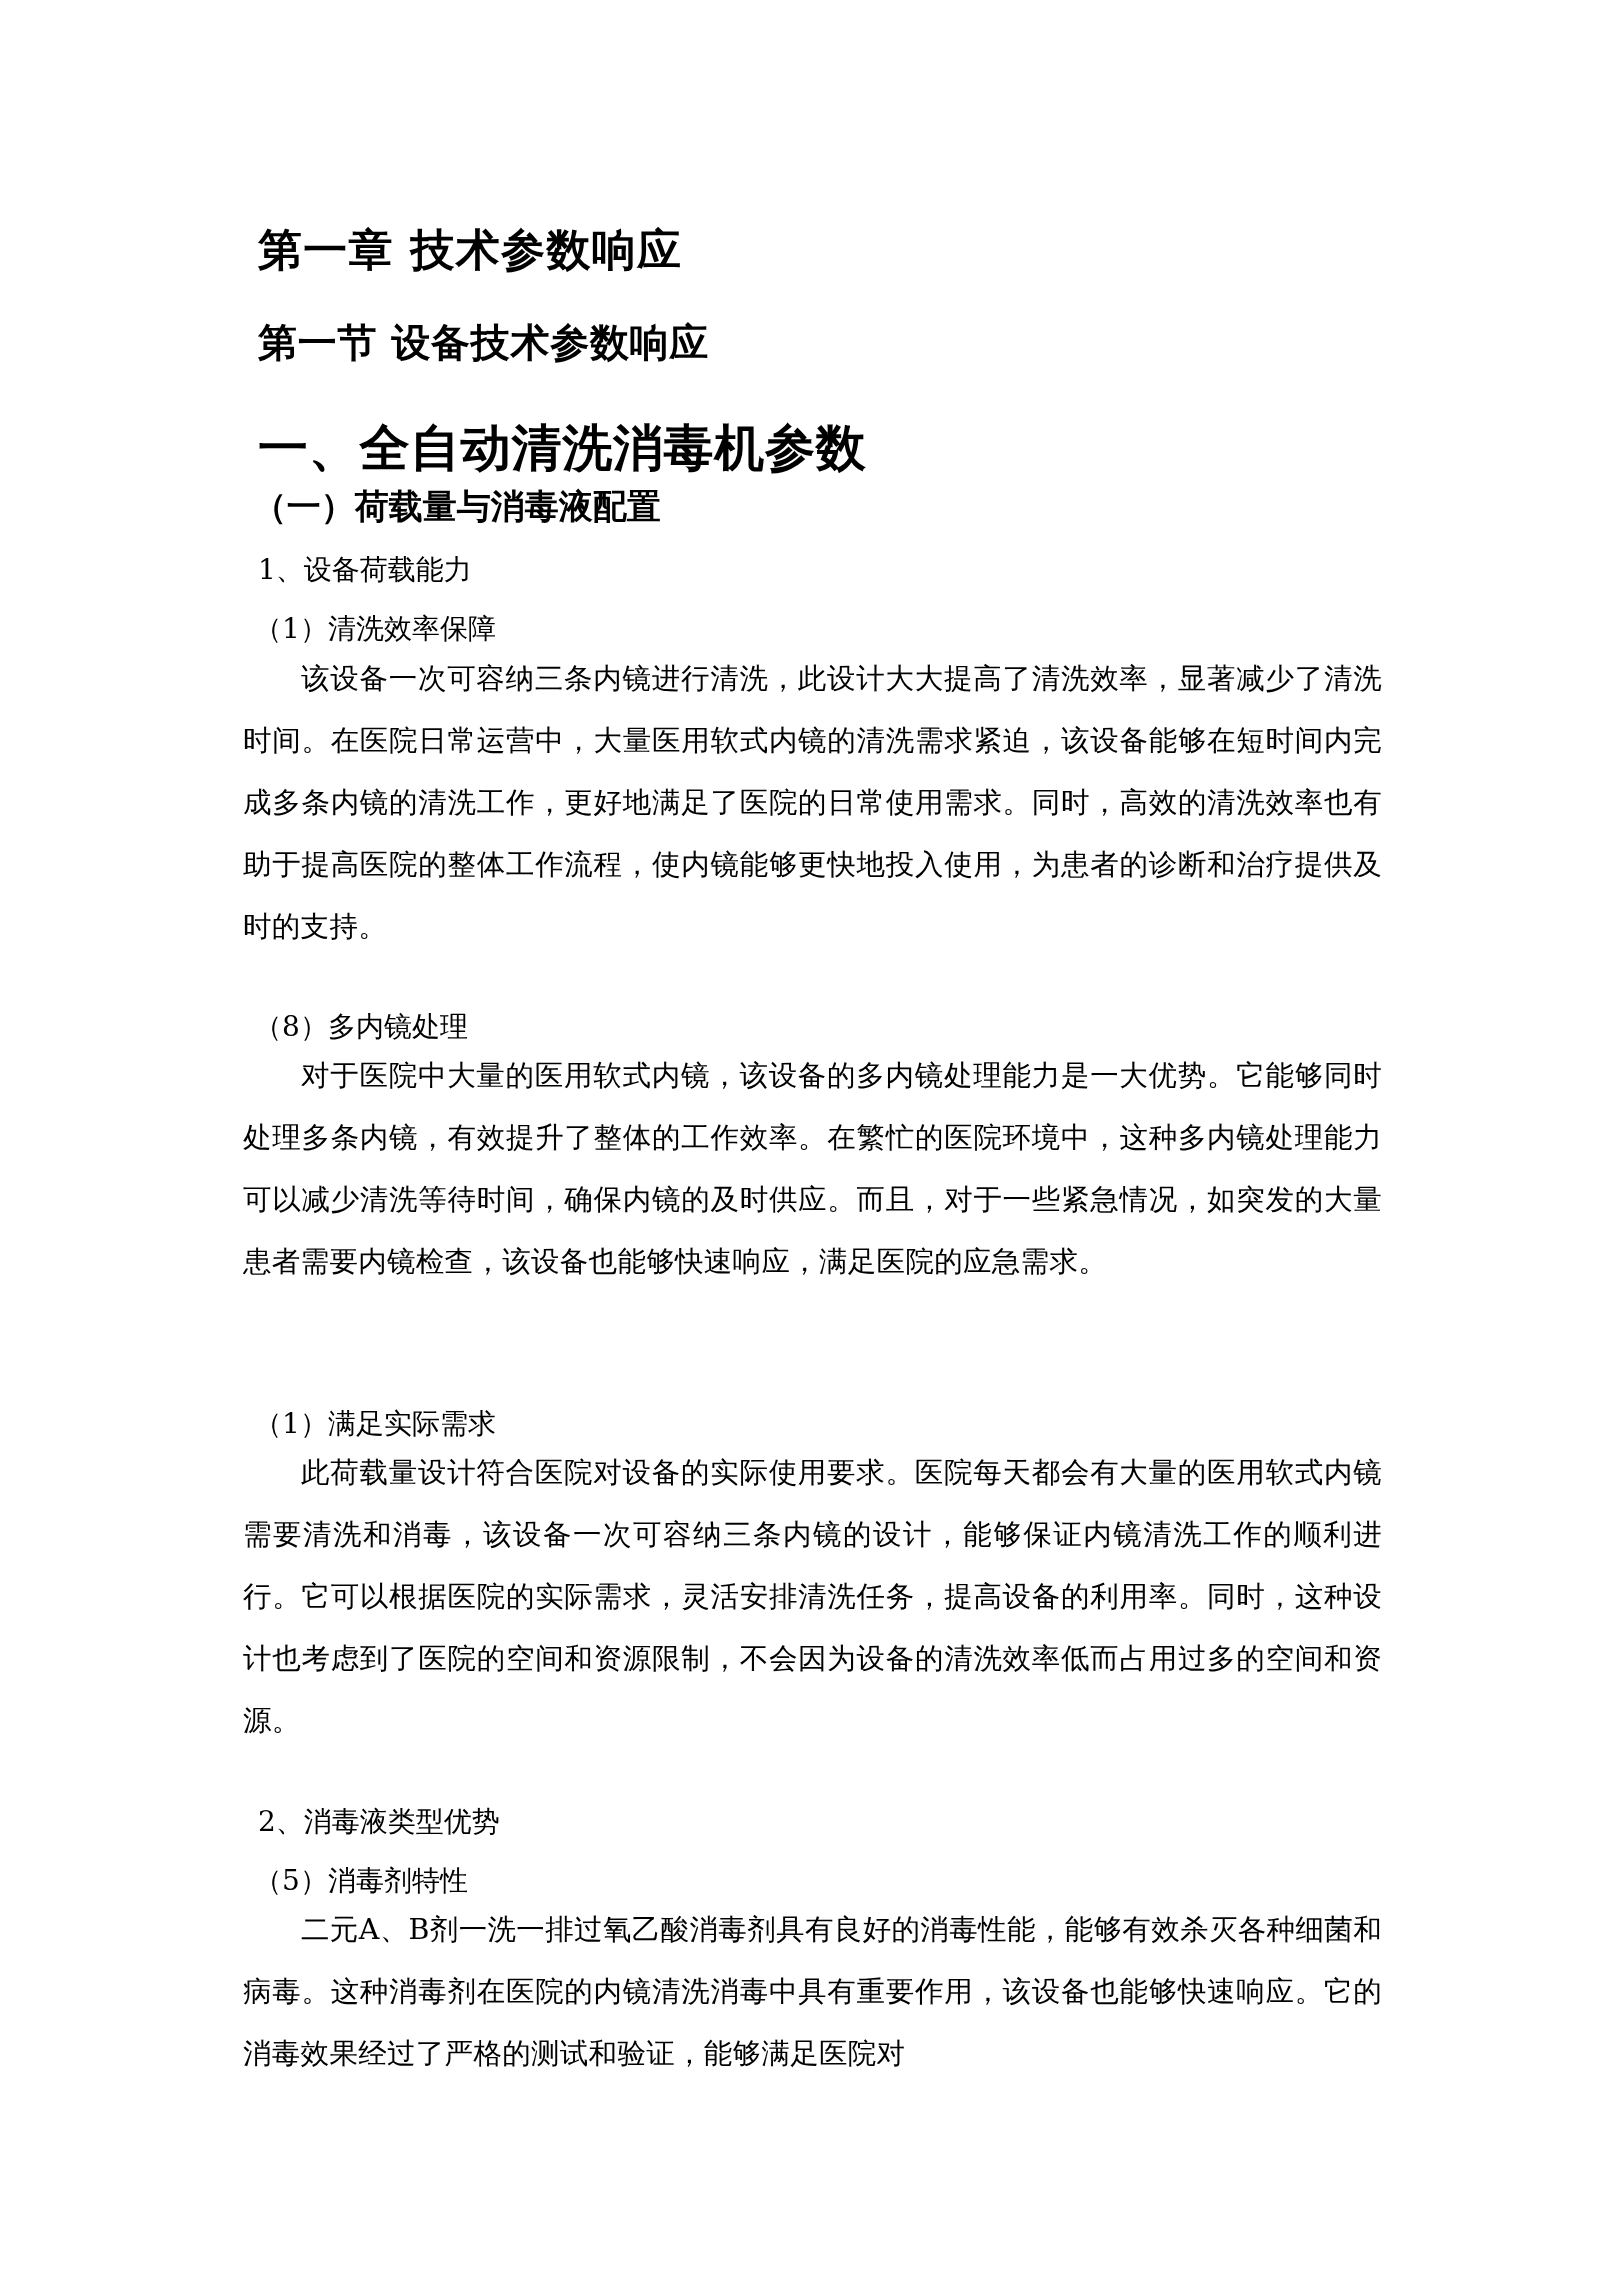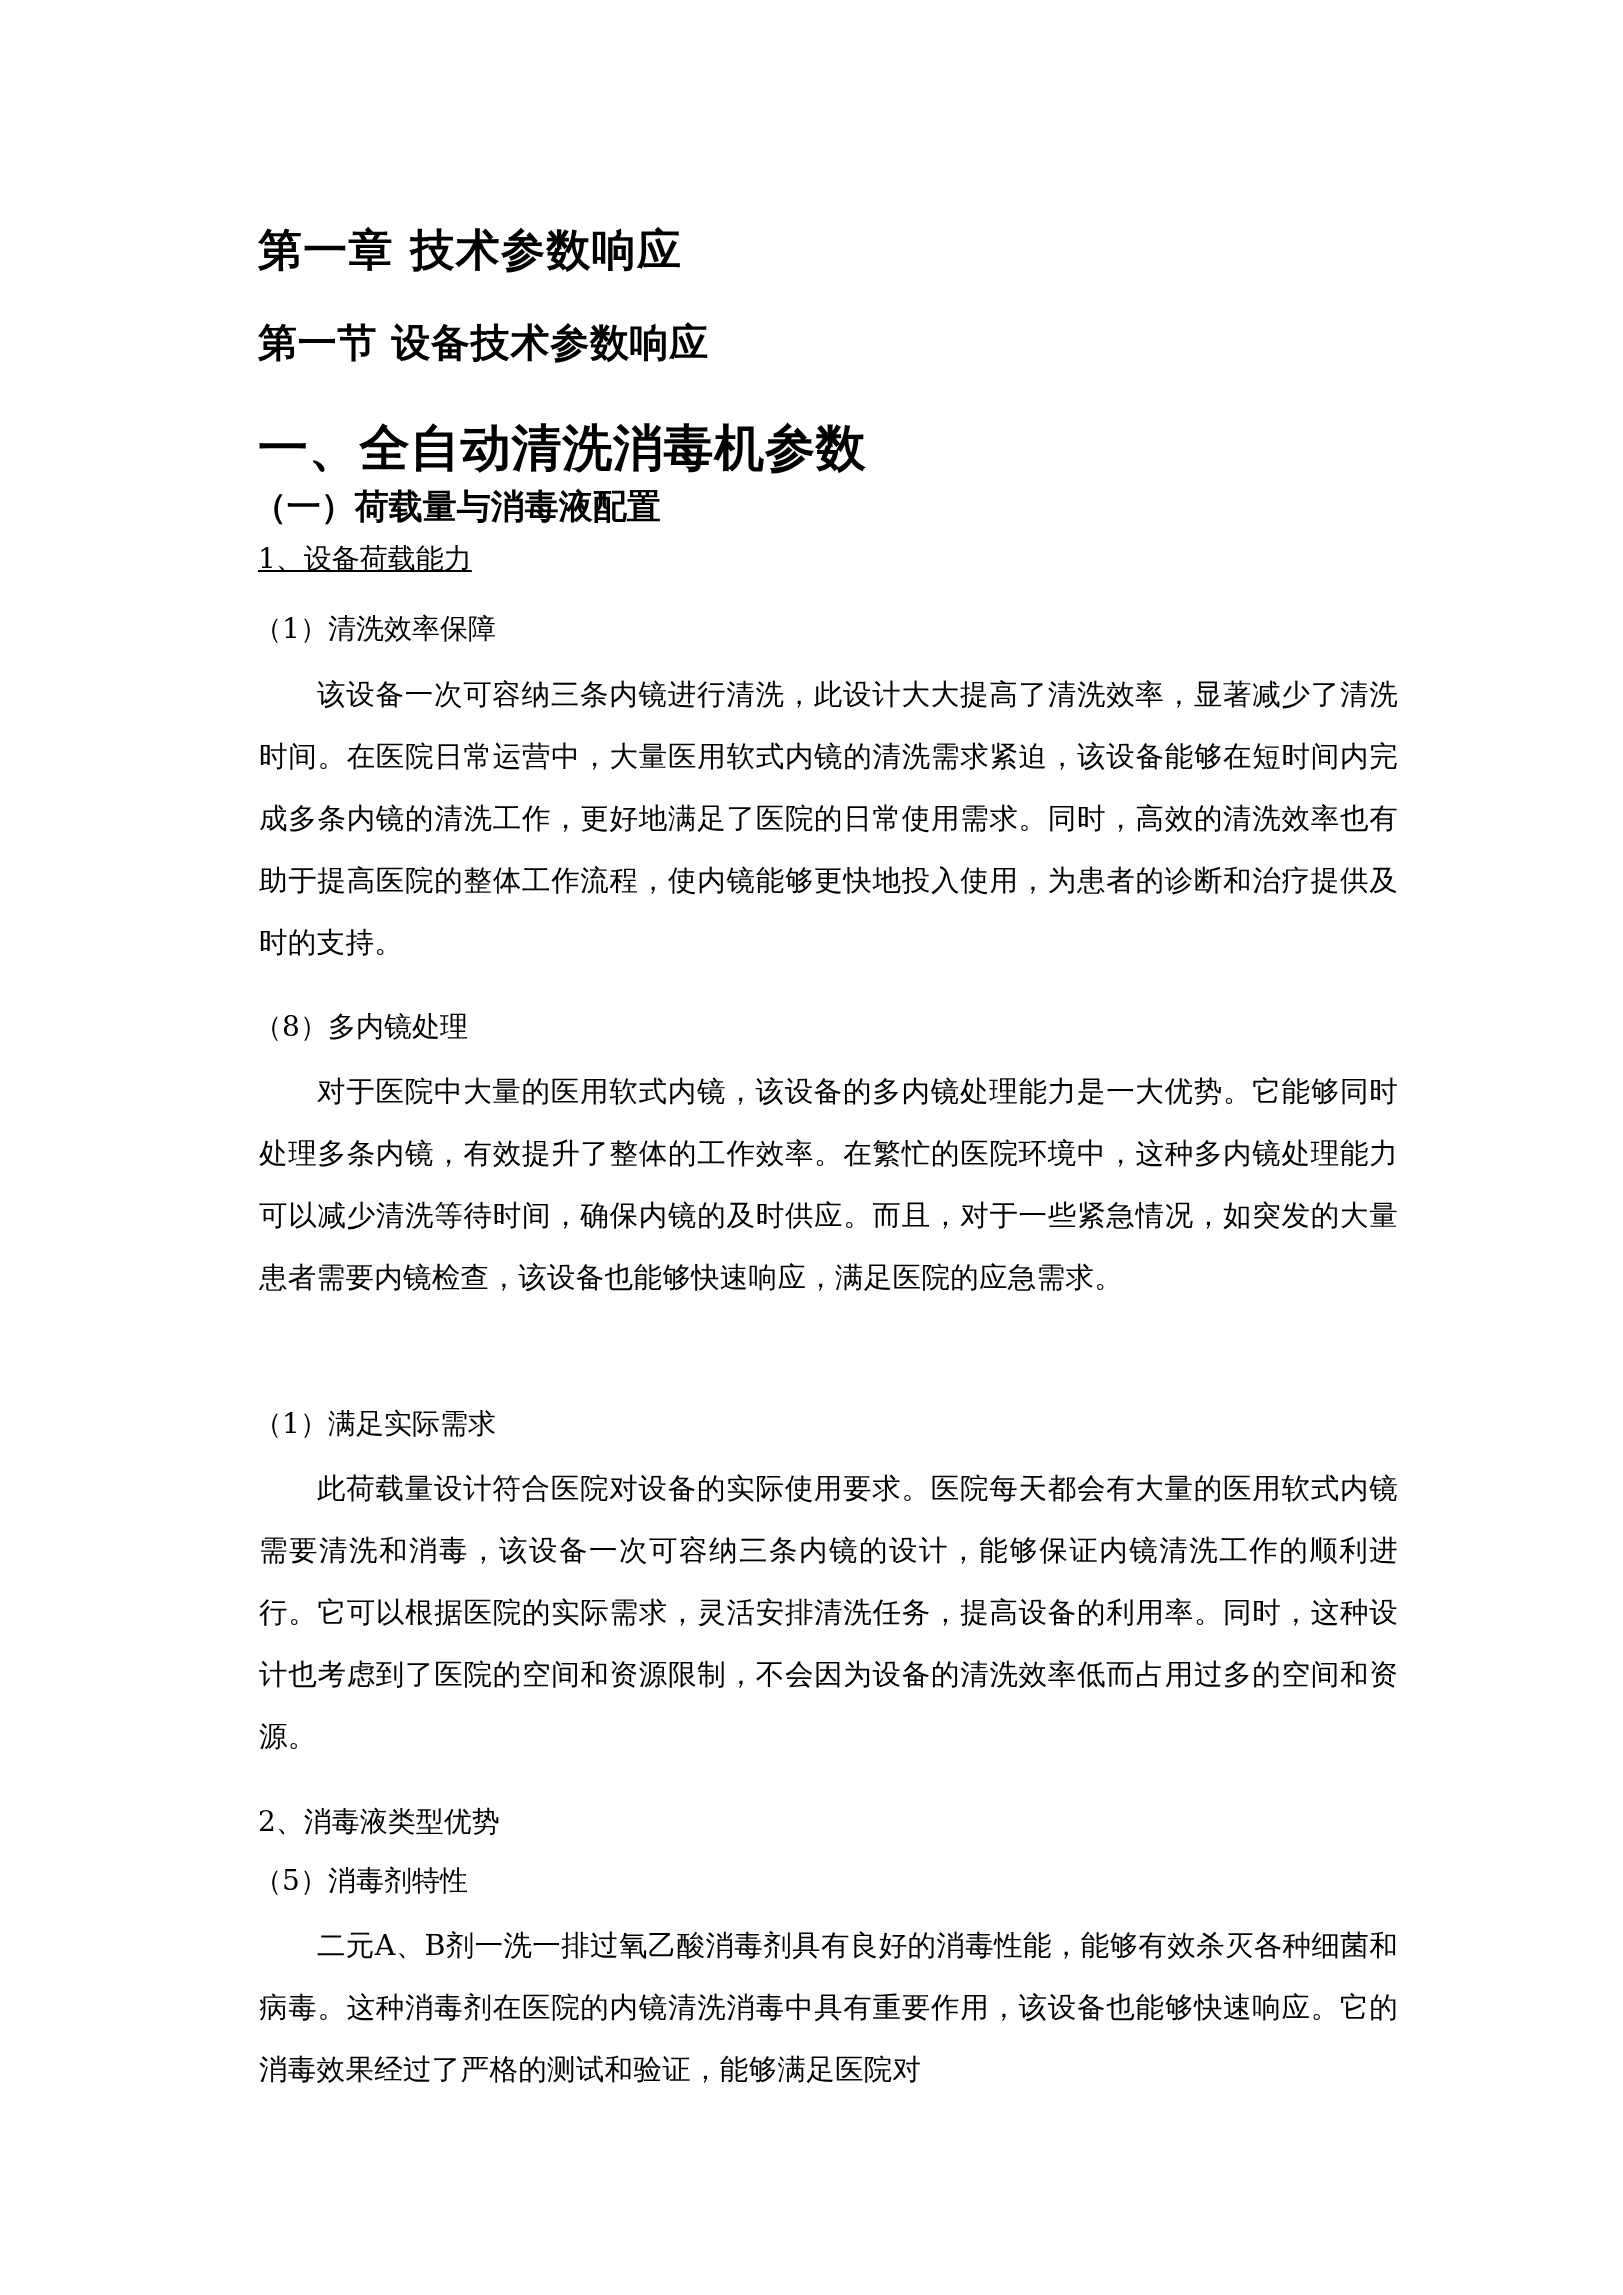--- a/index.html
+++ b/index.html
@@ -7,36 +7,36 @@
          font-family: "DejaVu Serif", "Liberation Serif", serif; color: #000; }
   .page { position: absolute; left: 243px; top: 0; width: 1139px; }
   .abs { position: absolute; left: 0; white-space: nowrap; margin: 15px; }
   .h1 { font-family: "DejaVu Sans", "Liberation Sans", sans-serif; font-weight: bold; font-size: 44px; letter-spacing: 1.3px; }
   .h2 { font-family: "DejaVu Sans", "Liberation Sans", sans-serif; font-weight: bold; font-size: 39px; letter-spacing: 0.7px; }
   .h3 { font-family: "DejaVu Sans", "Liberation Sans", sans-serif; font-weight: bold; font-size: 50px; letter-spacing: 0.7px; }
   .h4 { font-size: 34px; }
   .h5 { font-size: 28px; }
   .h6 { font-size: 28px; }
   .para { position: absolute; left: 0; width: 1139px; font-size: 28.5px; line-height: 62px;
-          text-align: justify; text-align-last: left; text-indent: 58px; letter-spacing: 0.3px; margin: 16px; }
+          text-align: justify; text-align-last: left; text-indent: 58px; letter-spacing: 0.3px; margin: 0; }
 </style>
 </head>
 <body>
 
 <div class="page">
 
   <h1 class="abs h1" style="top:206px;">第一章  技术参数响应</h1>
 
   <h2 class="abs h2" style="top:301px;">第一节  设备技术参数响应</h2>
 
   <h3 class="abs h3" style="top:400px;">一、全自动清洗消毒机参数</h3>
 
   <h4 class="abs h4" style="top:469px; left:-5.2px; font-weight:bold;">（一）荷载量与消毒液配置</h4>
 
-  <div class="abs h5" style="top:525px;text-decoration:underline;">1、设备荷载能力</div>
+  <div class="abs h5" style="top:536px;">1、设备荷载能力</div>
 
   <div class="abs h6" style="top:595px; left:-3.9px;">（1）清洗效率保障</div>
   <p class="para" style="top:648px;">该设备一次可容纳三条内镜进行清洗，此设计大大提高了清洗效率，显著减少了清洗时间。在医院日常运营中，大量医用软式内镜的清洗需求紧迫，该设备能够在短时间内完成多条内镜的清洗工作，更好地满足了医院的日常使用需求。同时，高效的清洗效率也有助于提高医院的整体工作流程，使内镜能够更快地投入使用，为患者的诊断和治疗提供及时的支持。</p>
 
   <div class="abs h6" style="top:993px; left:-3.9px;">（8）多内镜处理</div>
   <p class="para" style="top:1045px;">对于医院中大量的医用软式内镜，该设备的多内镜处理能力是一大优势。它能够同时处理多条内镜，有效提升了整体的工作效率。在繁忙的医院环境中，这种多内镜处理能力可以减少清洗等待时间，确保内镜的及时供应。而且，对于一些紧急情况，如突发的大量患者需要内镜检查，该设备也能够快速响应，满足医院的应急需求。</p>
 
   <div class="abs h6" style="top:1390px; left:-3.9px;">（1）满足实际需求</div>
   <p class="para" style="top:1442px;">此荷载量设计符合医院对设备的实际使用要求。医院每天都会有大量的医用软式内镜需要清洗和消毒，该设备一次可容纳三条内镜的设计，能够保证内镜清洗工作的顺利进行。它可以根据医院的实际需求，灵活安排清洗任务，提高设备的利用率。同时，这种设计也考虑到了医院的空间和资源限制，不会因为设备的清洗效率低而占用过多的空间和资源。</p>
 

